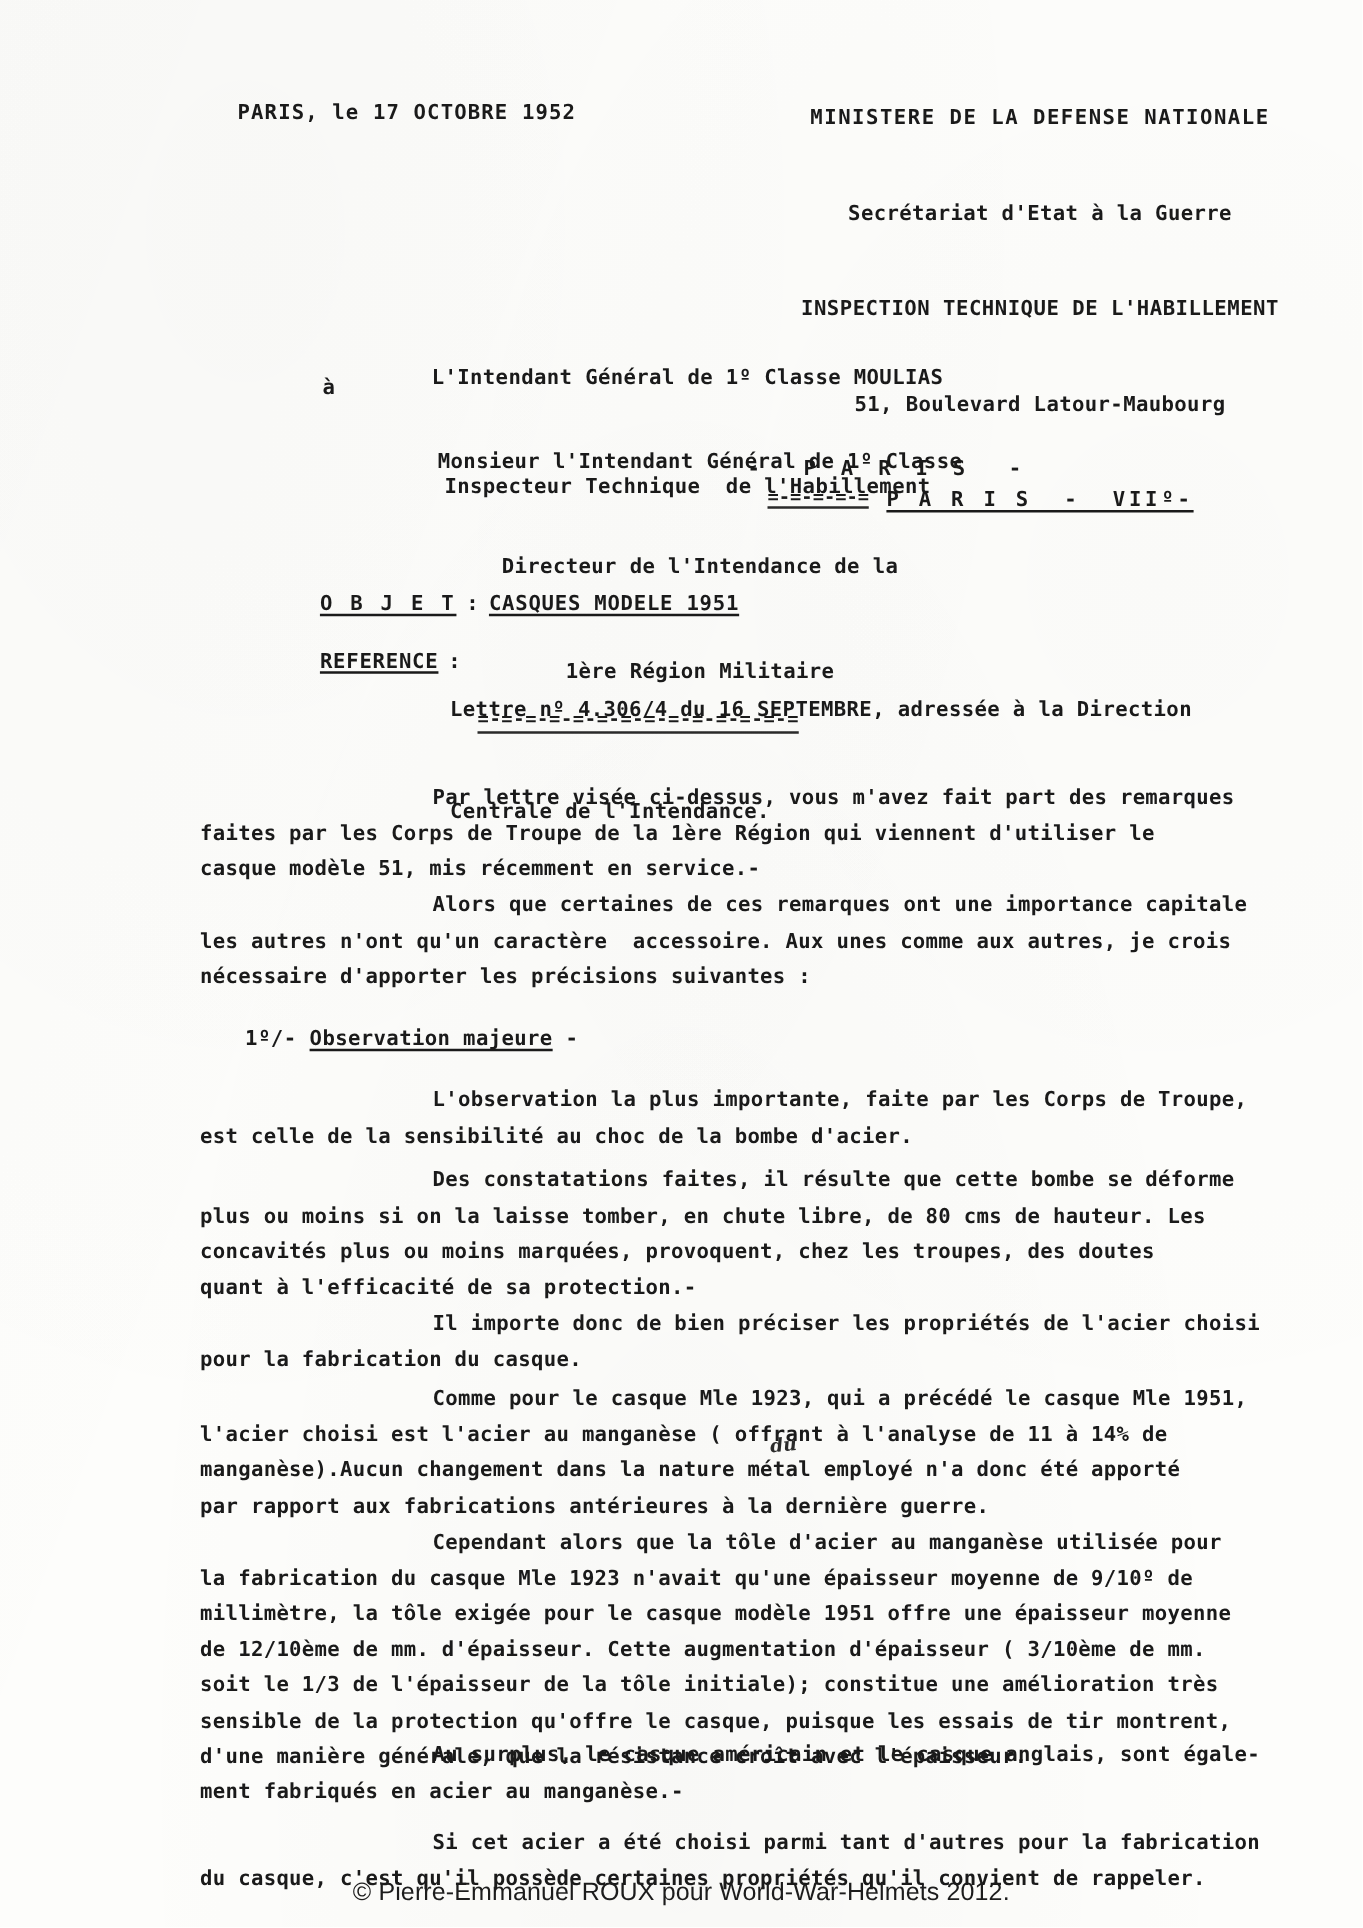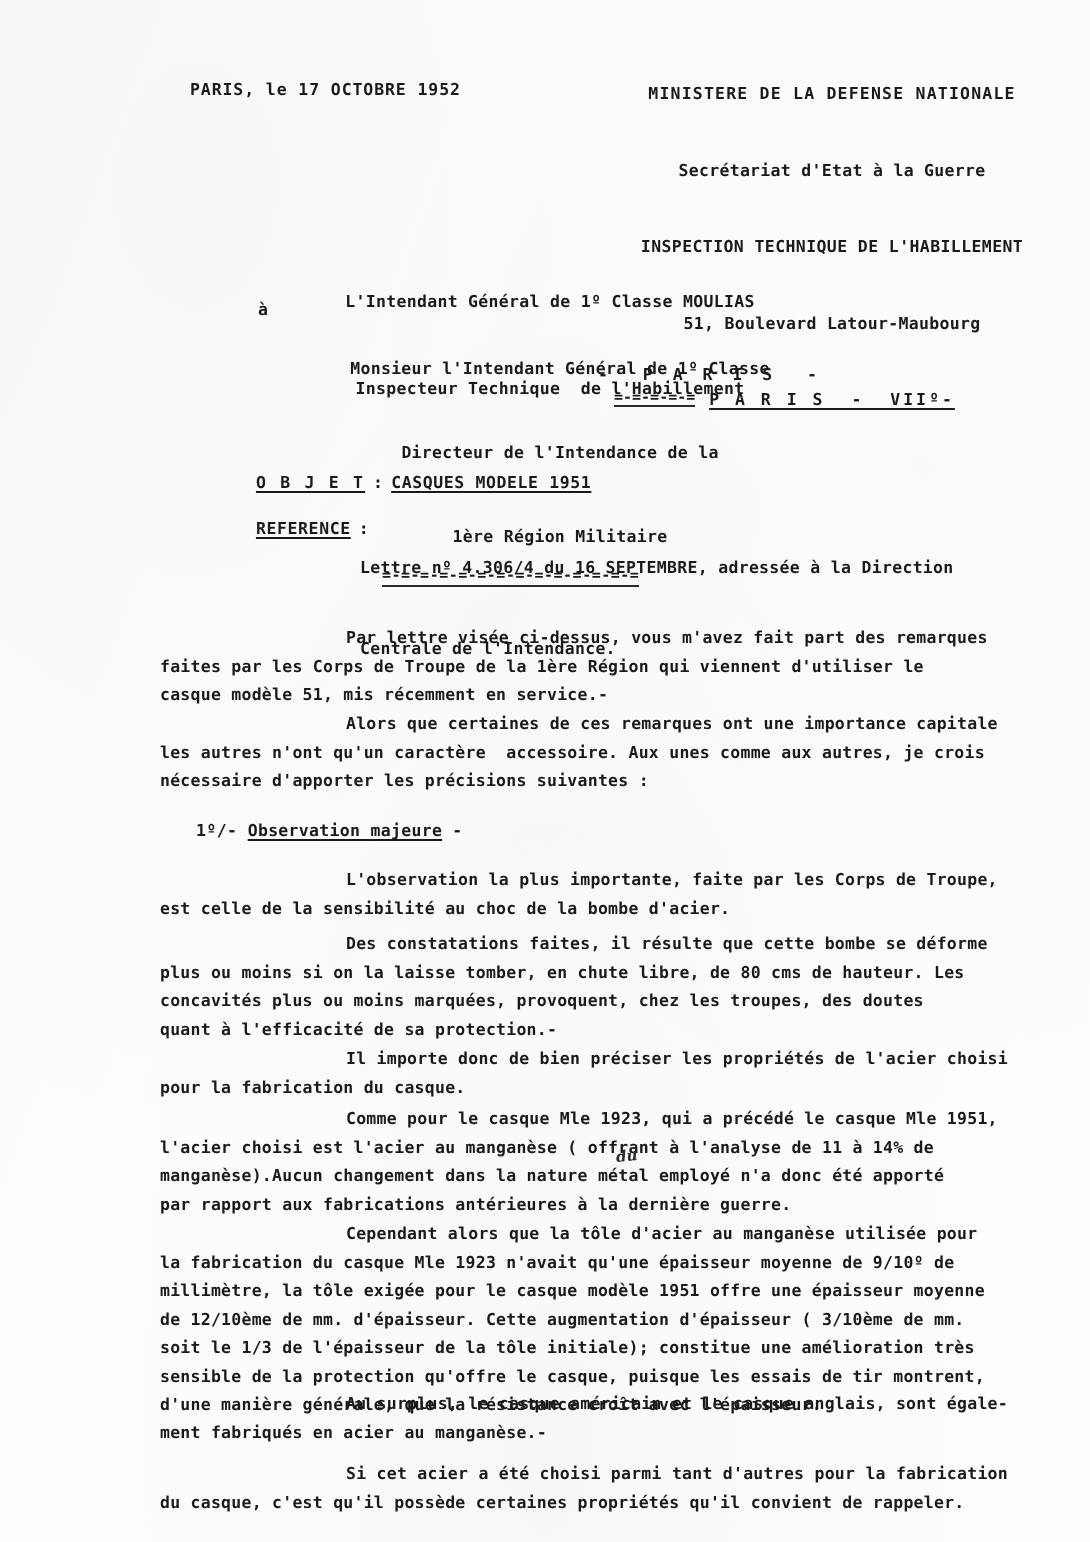--- a/index.html
+++ b/index.html
@@ -295,14 +295,15 @@
 soit le 1/3 de l'épaisseur de la tôle initiale); constitue une amélioration très
 sensible de la protection qu'offre le casque, puisque les essais de tir montrent,
 d'une manière générale, que la résistance croît avec l'épaisseur.</span></div>
 
   <div id="p8" class="para typed"><span class="ind"></span><span>Au surplus, le casque américain et le casque anglais, sont égale-
 ment fabriqués en acier au manganèse.-</span></div>
 
   <div id="p9" class="para typed"><span class="ind"></span><span>Si cet acier a été choisi parmi tant d'autres pour la fabrication
 du casque, c'est qu'il possède certaines propriétés qu'il convient de rappeler.</span></div>
 
+  <div id="copyright">© Pierre-Emmanuel ROUX pour World-War-Helmets 2012.</div>
 
 </div>
 
 </body></html>

